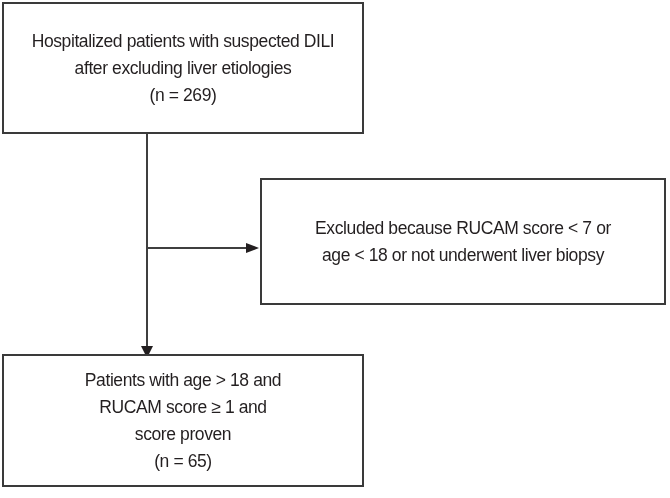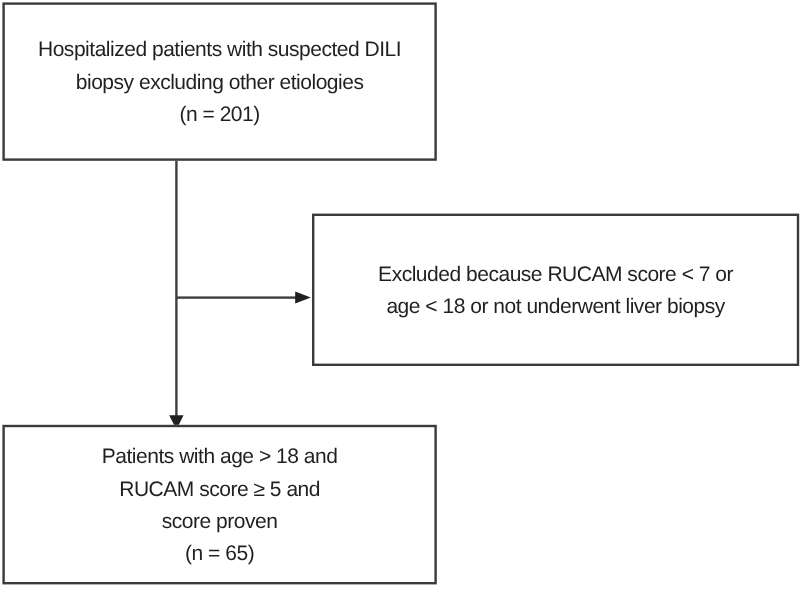--- a/index.html
+++ b/index.html
@@ -66,34 +66,34 @@
     border-left: 13px solid var(--arrow);
   }
 </style>
 </head>
 <body>
 
 <div class="canvas">
 
   <div class="box box-initial">
     <div class="tline">Hospitalized patients with suspected DILI</div>
-    <div class="tline">biopsy excluding other etiologies</div>
-    <div class="tline">(n = 201)</div>
+    <div class="tline">after excluding liver etiologies</div>
+    <div class="tline">(n = 269)</div>
   </div>
 
   <div class="vline"></div>
   <div class="hline"></div>
   <div class="arrow-down"></div>
   <div class="arrow-right"></div>
 
   <div class="box box-excluded">
     <div class="tline">Excluded because RUCAM score &lt; 7 or</div>
     <div class="tline">age &lt; 18 or not underwent liver biopsy</div>
   </div>
 
   <div class="box box-included">
     <div class="tline">Patients with age &gt; 18 and</div>
-    <div class="tline">RUCAM score ≥ 5 and</div>
+    <div class="tline">RUCAM score ≥ 1 and</div>
     <div class="tline">score proven</div>
     <div class="tline">(n = 65)</div>
   </div>
 
 </div>
 
 </body></html>

